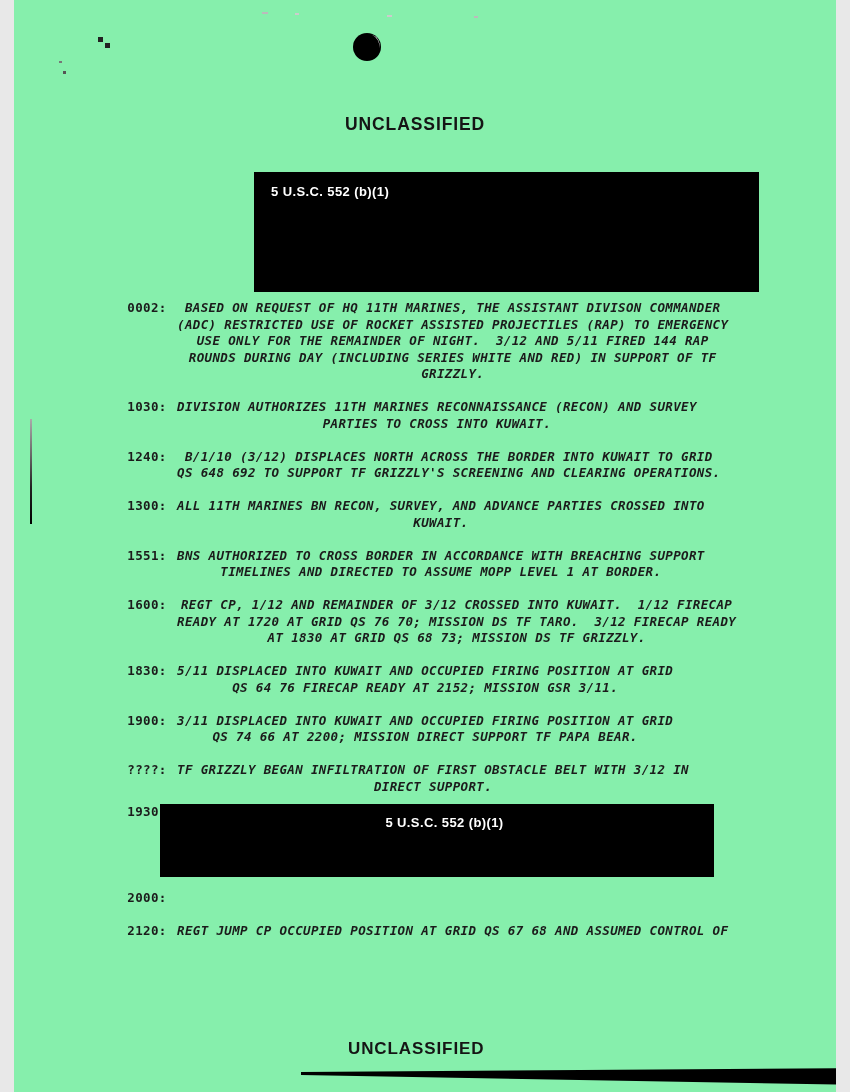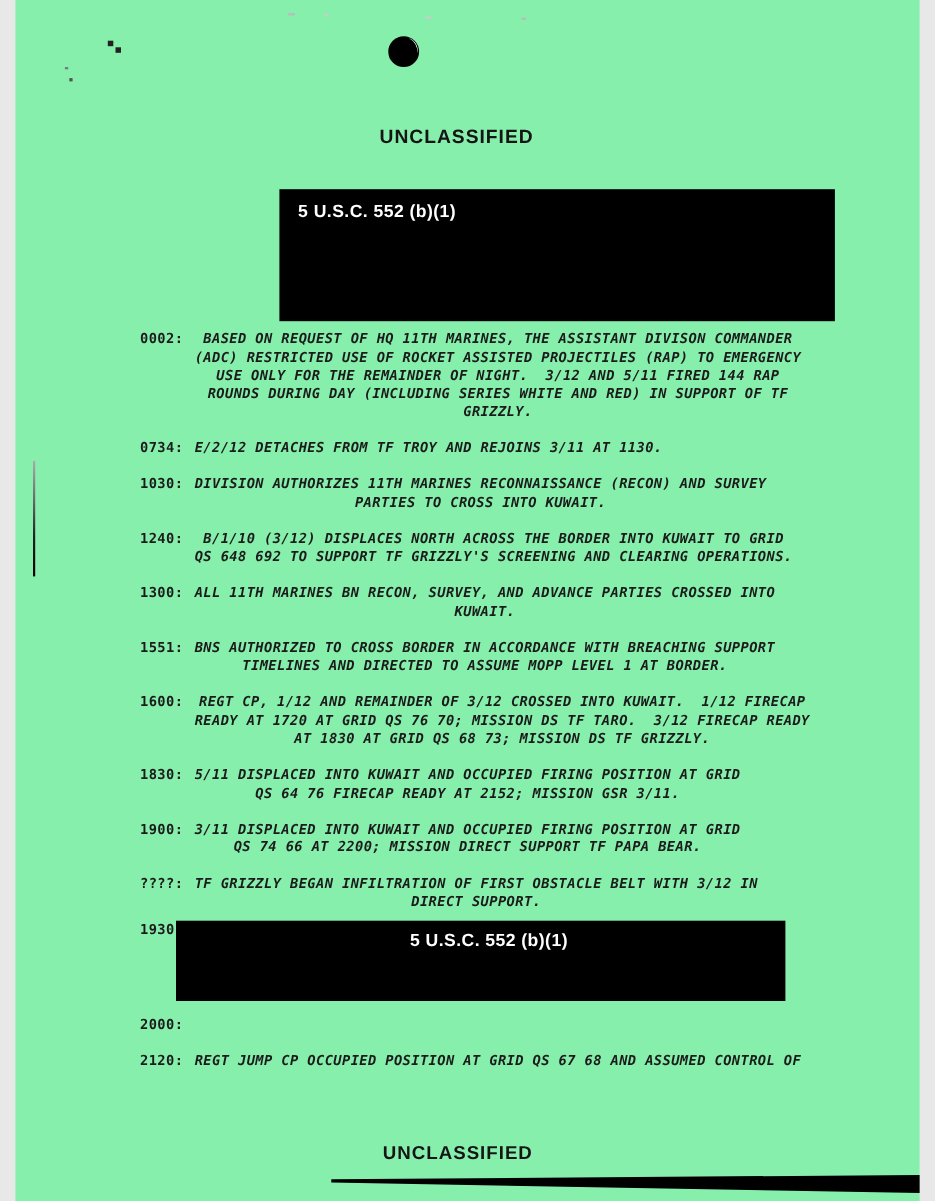--- a/index.html
+++ b/index.html
@@ -23,21 +23,21 @@
 
   
   .redaction-box { background:#000; }
   .redaction-box.box1 {
     position:absolute; left:240px; top:172px; width:505px; height:120px;
   }
   .redaction-label {
     display:block;
     color:#fff;
     font-family:"Liberation Sans", sans-serif;
-    font-size:16px; font-weight:700;
+    font-size:13px; font-weight:700;
     letter-spacing:0.4px;
   }
   .box1 .redaction-label { padding:12px 0 0 17px; }
   .box2 { width:554px; height:73px; margin-left:-17px; }
   .box2 .redaction-label { padding:11px 0 0 15px; }
 
   
   .log {
     position:absolute; left:103px; top:300px; width:680px;
     font-family:"DejaVu Sans Mono", monospace;
@@ -109,24 +109,20 @@
   <div class="log">
       <div class="entry">
         <span class="time">0002:</span>
         <div class="body">BASED ON REQUEST OF HQ 11TH MARINES, THE ASSISTANT DIVISON COMMANDER
 (ADC) RESTRICTED USE OF ROCKET ASSISTED PROJECTILES (RAP) TO EMERGENCY
 USE ONLY FOR THE REMAINDER OF NIGHT.  3/12 AND 5/11 FIRED 144 RAP
 ROUNDS DURING DAY (INCLUDING SERIES WHITE AND RED) IN SUPPORT OF TF
 GRIZZLY.</div>
       </div>
       <div class="entry">
-        <span class="time">0734:</span>
-        <div class="body">E/2/12 DETACHES FROM TF TROY AND REJOINS 3/11 AT 1130.</div>
-      </div>
-      <div class="entry">
         <span class="time">1030:</span>
         <div class="body">DIVISION AUTHORIZES 11TH MARINES RECONNAISSANCE (RECON) AND SURVEY
 PARTIES TO CROSS INTO KUWAIT.</div>
       </div>
       <div class="entry">
         <span class="time">1240:</span>
         <div class="body">B/1/10 (3/12) DISPLACES NORTH ACROSS THE BORDER INTO KUWAIT TO GRID
 QS 648 692 TO SUPPORT TF GRIZZLY'S SCREENING AND CLEARING OPERATIONS.</div>
       </div>
       <div class="entry">

